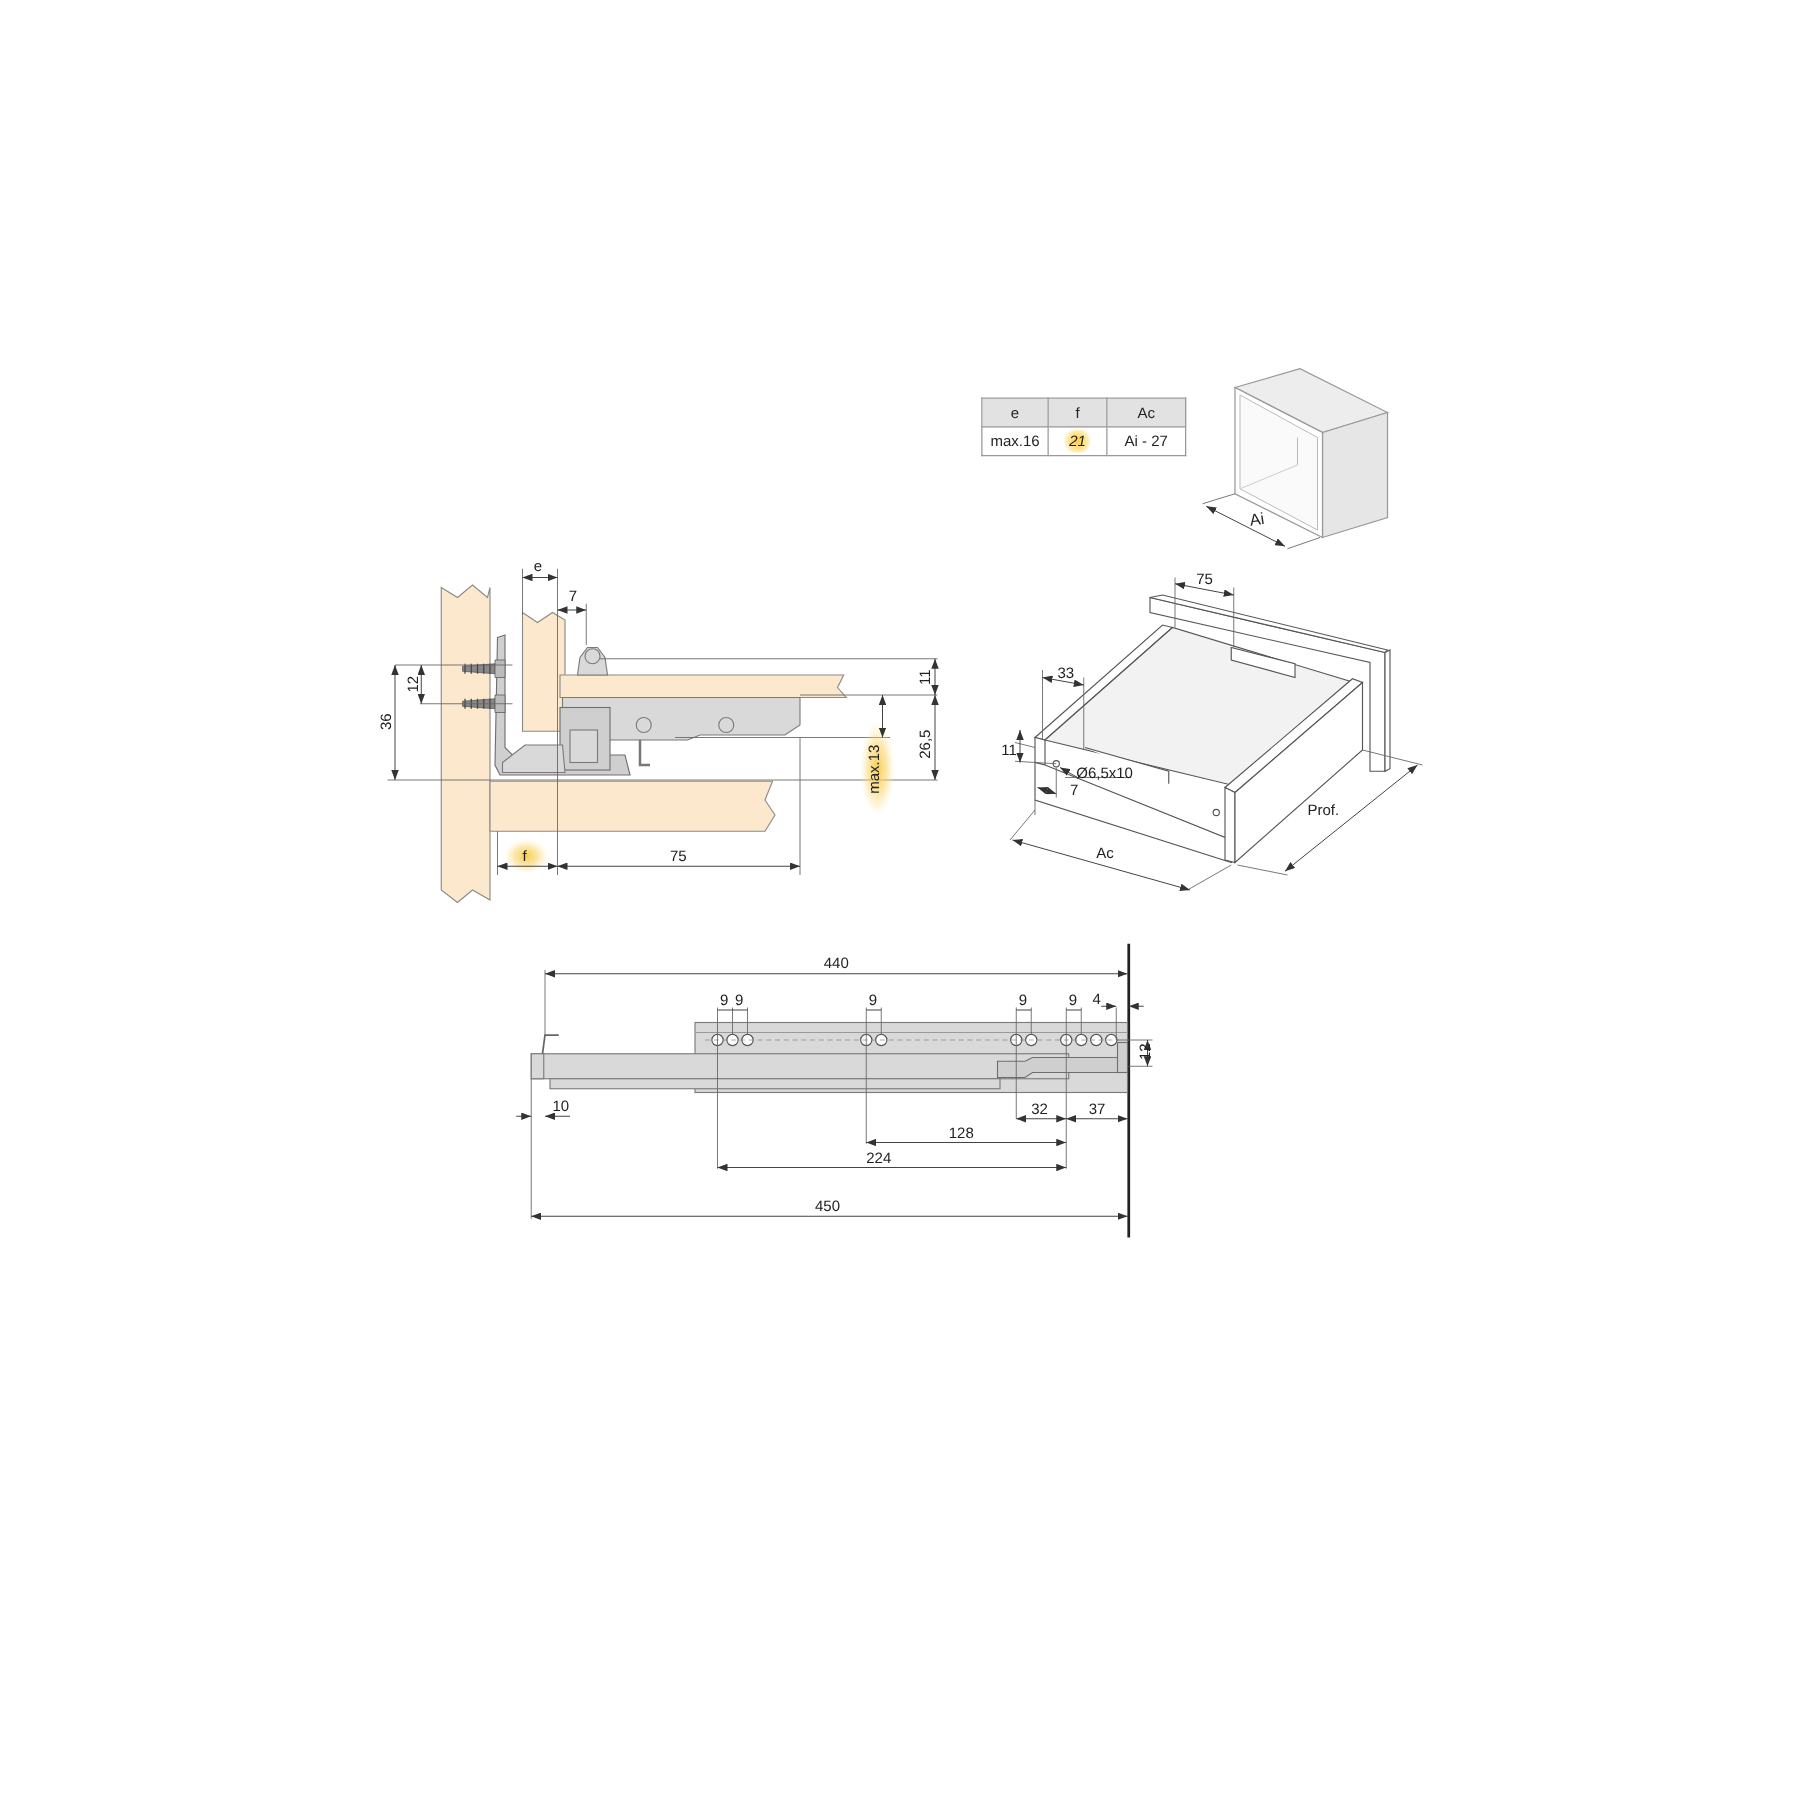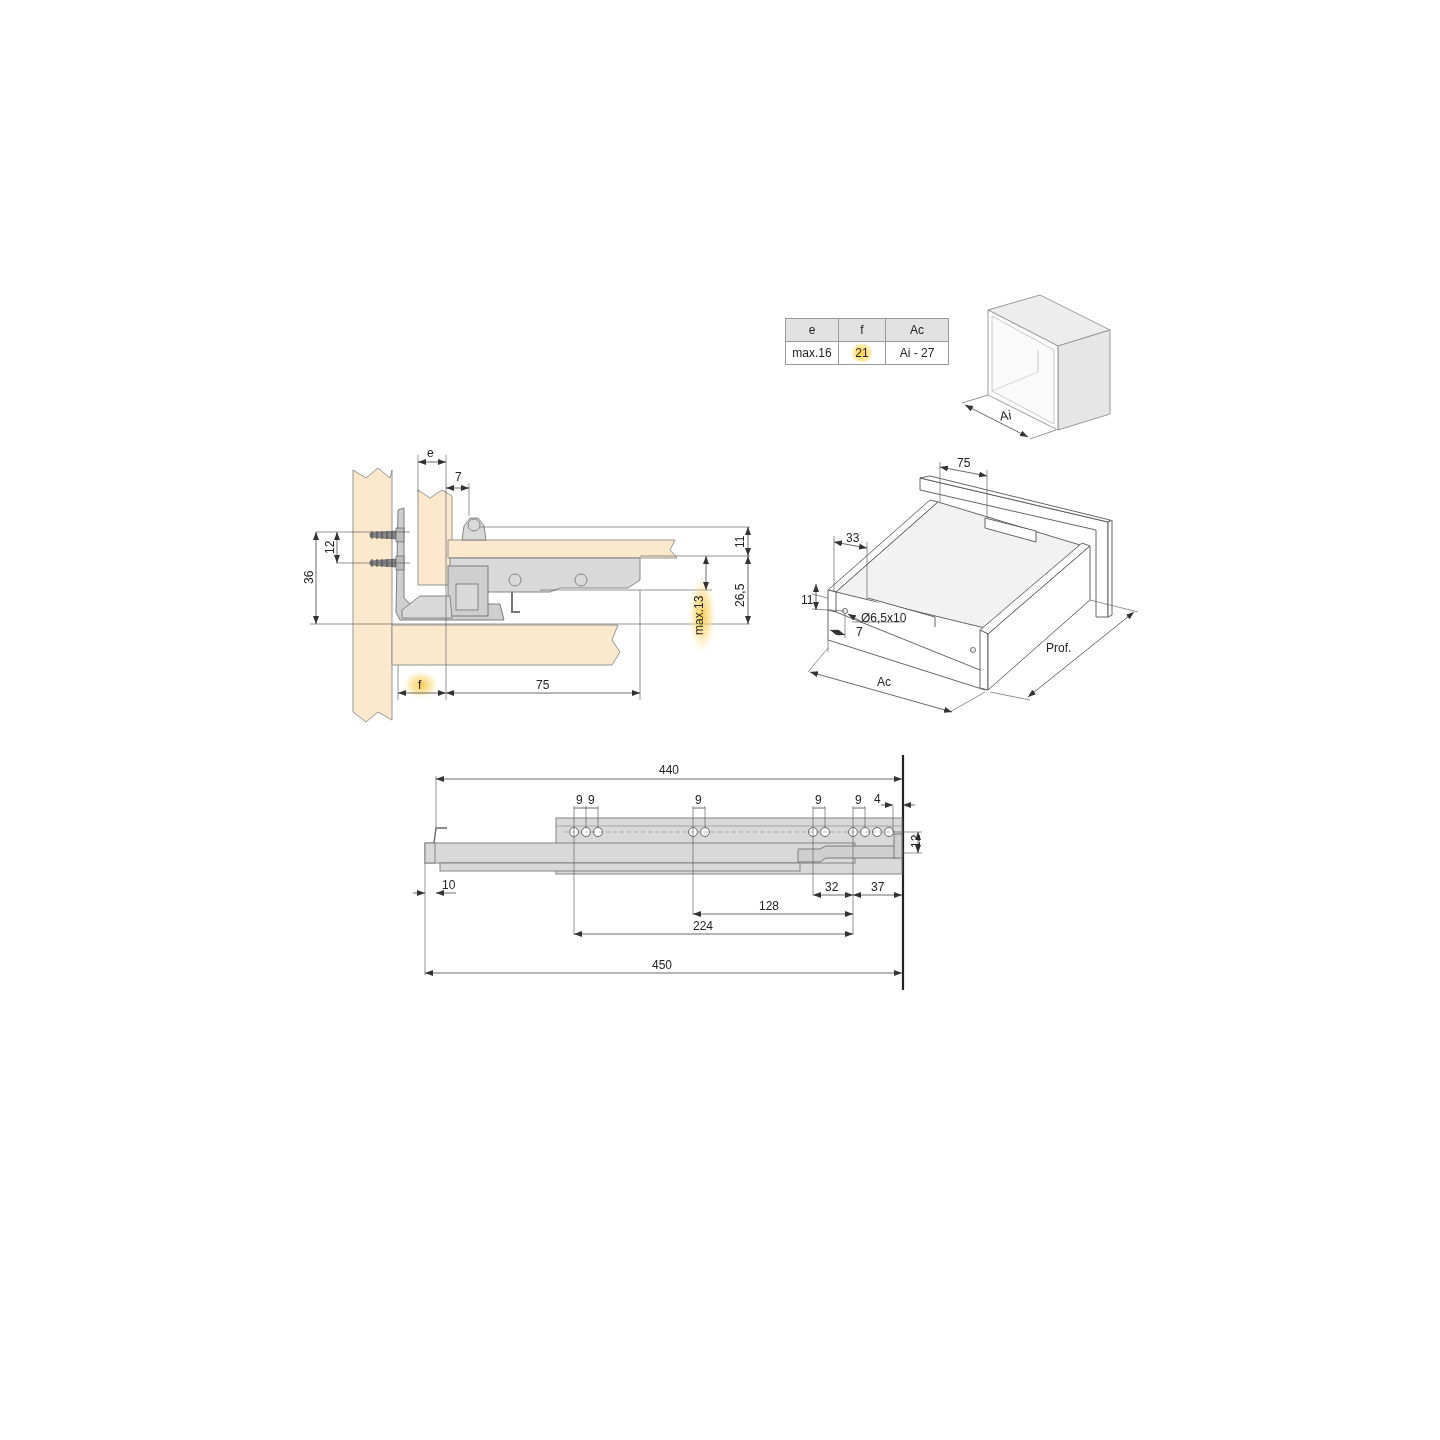--- a/index.html
+++ b/index.html
@@ -20,21 +20,21 @@
   .lbl { font-size:12px; }
   .lbl-lg { font-size:13px; }
   .wall { stroke:#222; stroke-width:2.2; }
   
   .spec-table { position:absolute; left:785px; top:318px; border-collapse:collapse; font-size:12px; color:#222; }
   .spec-table th, .spec-table td { border:1px solid #999; text-align:center; font-weight:normal; height:22px; padding:0 6px; }
   .spec-table th { background:#e2e2e2; }
   .spec-table td { background:#fff;margin-top:40px; }
   .col-e { width:40px; } .col-f { width:34px; } .col-ac { width:50px; }
   .hl { display:inline-block; padding:2px 4px; border-radius:10px;
-        background:radial-gradient(circle, rgba(255,205,60,0.95) 0%, rgba(255,215,90,0.55) 55%, rgba(255,230,140,0) 80%); }
+        background:radial-gradient(circle, rgba(255,205,60,0.95) 0%, rgba(255,215,90,0.55) 55%, rgba(255,230,140,0) 80%);font-style:italic; }
 </style>
 </head>
 <body>
 
 <table class="spec-table">
   <tbody>
       <tr>
     <th class="col-e">e</th>
     <th class="col-f">f</th>
     <th class="col-ac">Ac</th>

